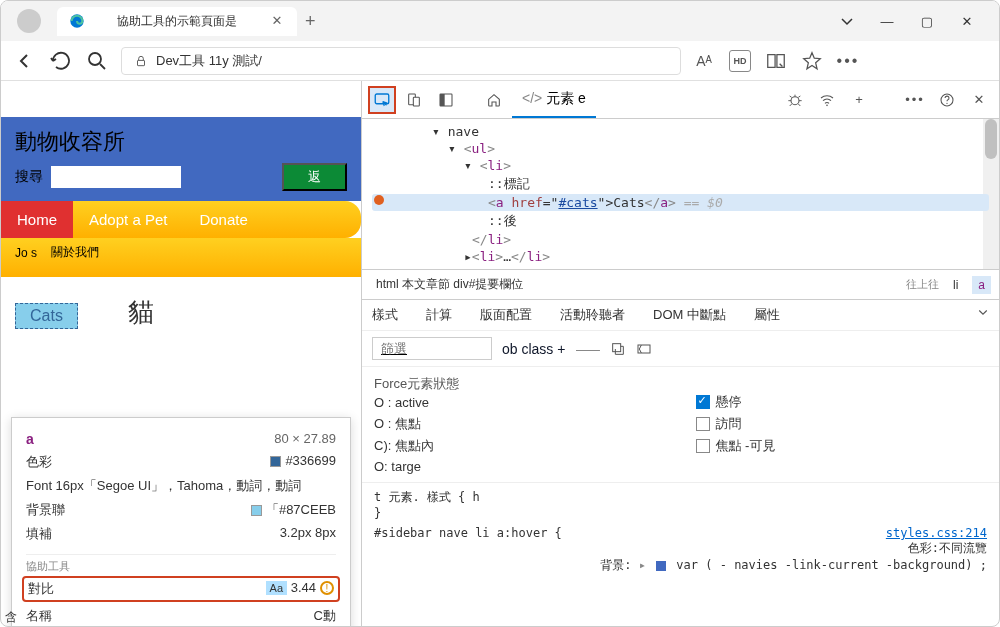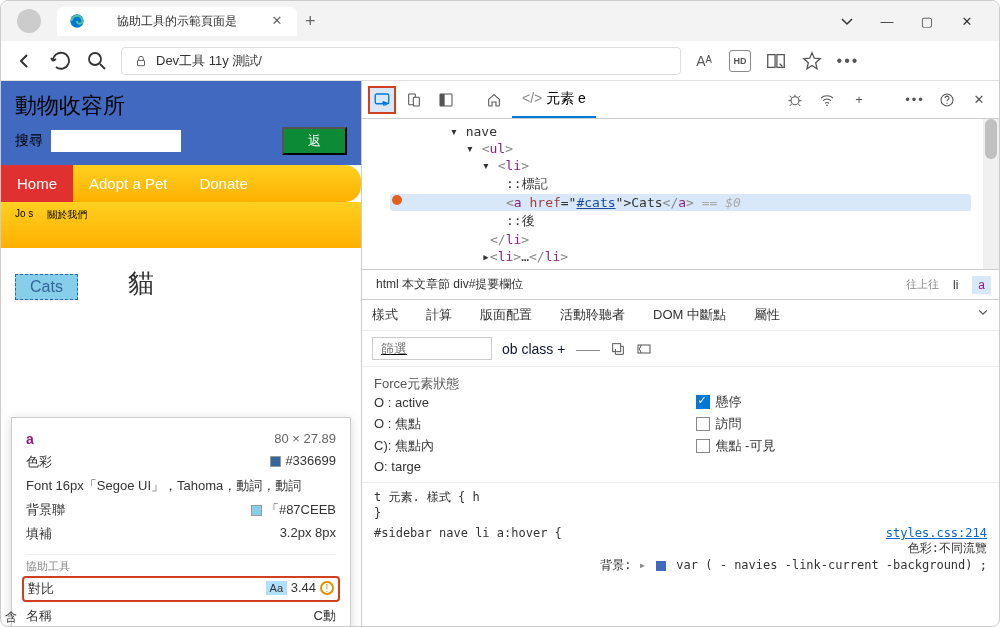--- a/index.html
+++ b/index.html
@@ -24,31 +24,31 @@
     .toolbar-right { display: flex; gap: 14px; align-items: center; }
     .tbr-btn { width: 22px; height: 22px; display: flex; align-items: center; justify-content: center; color: #555; font-size: 12px; border: 1px solid #888; border-radius: 3px; }
     .tbr-btn.noborder { border: none; }
     
     
     .main { display: flex; height: calc(627px - 80px); }
     .page-pane { width: 360px; position: relative; }
     .devtools-pane { flex: 1; border-left: 1px solid #ccc; display: flex; flex-direction: column; }
     
     
-    .page-header { background: #4169c0; color: #000; padding: 10px 14px; }
+    .page-header { background: #4169c0; color: #000; padding: 10px 14px; margin-top: 36px; }
     .page-title { font-size: 22px; font-weight: normal; }
     .search-row { display: flex; align-items: center; gap: 8px; margin-top: 6px; }
     .search-label { font-size: 14px; }
     .search-input { width: 130px; height: 22px; background: #fff; border: none; }
     .go-btn { background: #0c8a36; color: #fff; padding: 3px 24px; font-size: 13px; margin-left: auto; }
     .nav-menu { background: linear-gradient(#ffd020, #ffb000); display: flex; border-radius: 16px; }
     .nav-item { padding: 10px 16px; color: #fff; font-size: 15px; }
     .nav-item.active { background: #e03030; position: relative; }
     .nav-item.active::after { content: ''; position: absolute; bottom: -6px; left: 50%; transform: translateX(-50%); border: 6px solid transparent; border-top-color: #e03030; }
-    .nav-row2 { background: linear-gradient(#ffd020, #ffb000); display: flex; padding: 6px 14px 26px; gap: 14px; color: #000; font-size: 10px; }
+    .nav-row2 { background: linear-gradient(#ffd020, #ffb000); display: flex; padding: 6px 14px 16px; gap: 14px; color: #000; font-size: 12px; align-items: center; }
     
     .page-body { padding: 18px 14px; display: flex; align-items: baseline; gap: 50px; }
     .cats-link { display: inline-block; padding: 3px 14px; background: #87CEEB; color: #336699; font-size: 16px; border: 1px dashed #336699; }
     .cats-heading { font-size: 26px; font-weight: normal; }
     
     
     .inspect-tooltip { position: absolute; top: 336px; left: 10px; width: 340px; background: #fff; border: 1px solid #ccc; box-shadow: 0 2px 10px rgba(0,0,0,0.15); padding: 10px 14px; font-size: 13px; }
     .tt-row { display: flex; justify-content: space-between; padding: 3px 0; }
     .tt-tag { color: #8a2080; font-weight: bold; font-size: 14px; }
     .tt-dims { color: #666; }
@@ -59,21 +59,21 @@
     .tt-warn { display: inline-block; width: 14px; height: 14px; border: 2px solid #e09000; border-radius: 50%; color: #e09000; font-size: 10px; text-align: center; line-height: 12px; margin-left: 4px; }
     
     
     .dt-toolbar { display: flex; align-items: center; height: 38px; border-bottom: 1px solid #ccc; padding: 0 6px; gap: 4px; }
     .dt-tbtn { width: 28px; height: 28px; display: flex; align-items: center; justify-content: center; color: #555; cursor: pointer; }
     .dt-tbtn.highlighted { border: 2px solid #d04020; background: #d8e8f8; }
     .dt-tab { padding: 8px 10px; font-size: 14px; cursor: pointer; border-bottom: 2px solid transparent; }
     .dt-tab.active { border-bottom-color: #0078d4; color: #000; }
     .dt-spacer { flex: 1; }
     
-    .dt-dom { flex: 0 0 150px; overflow: auto; padding: 4px 28px; font-family: Consolas, monospace; font-size: 13px; position: relative; }
+    .dt-dom { flex: 0 0 150px; overflow: auto; padding: 4px 10px; font-family: Consolas, monospace; font-size: 13px; position: relative; }
     .dt-dom-line { padding: 1px 0; white-space: pre; }
     .tag-bracket { color: #888; }
     .tag-name { color: #8a2080; }
     .attr-name { color: #a04040; }
     .attr-val { color: #1a4aa0; text-decoration: underline; }
     .selected-line { background: #d8e8f8; border-radius: 3px; }
     .breakpoint-dot { display: inline-block; width: 10px; height: 10px; background: #e06020; border-radius: 50%; position: absolute; left: 2px; }
     .dim { color: #aaa; font-style: italic; }
     
     .dt-breadcrumb { border-top: 1px solid #ccc; display: flex; align-items: center; padding: 4px 8px; font-size: 12px; gap: 8px; }

